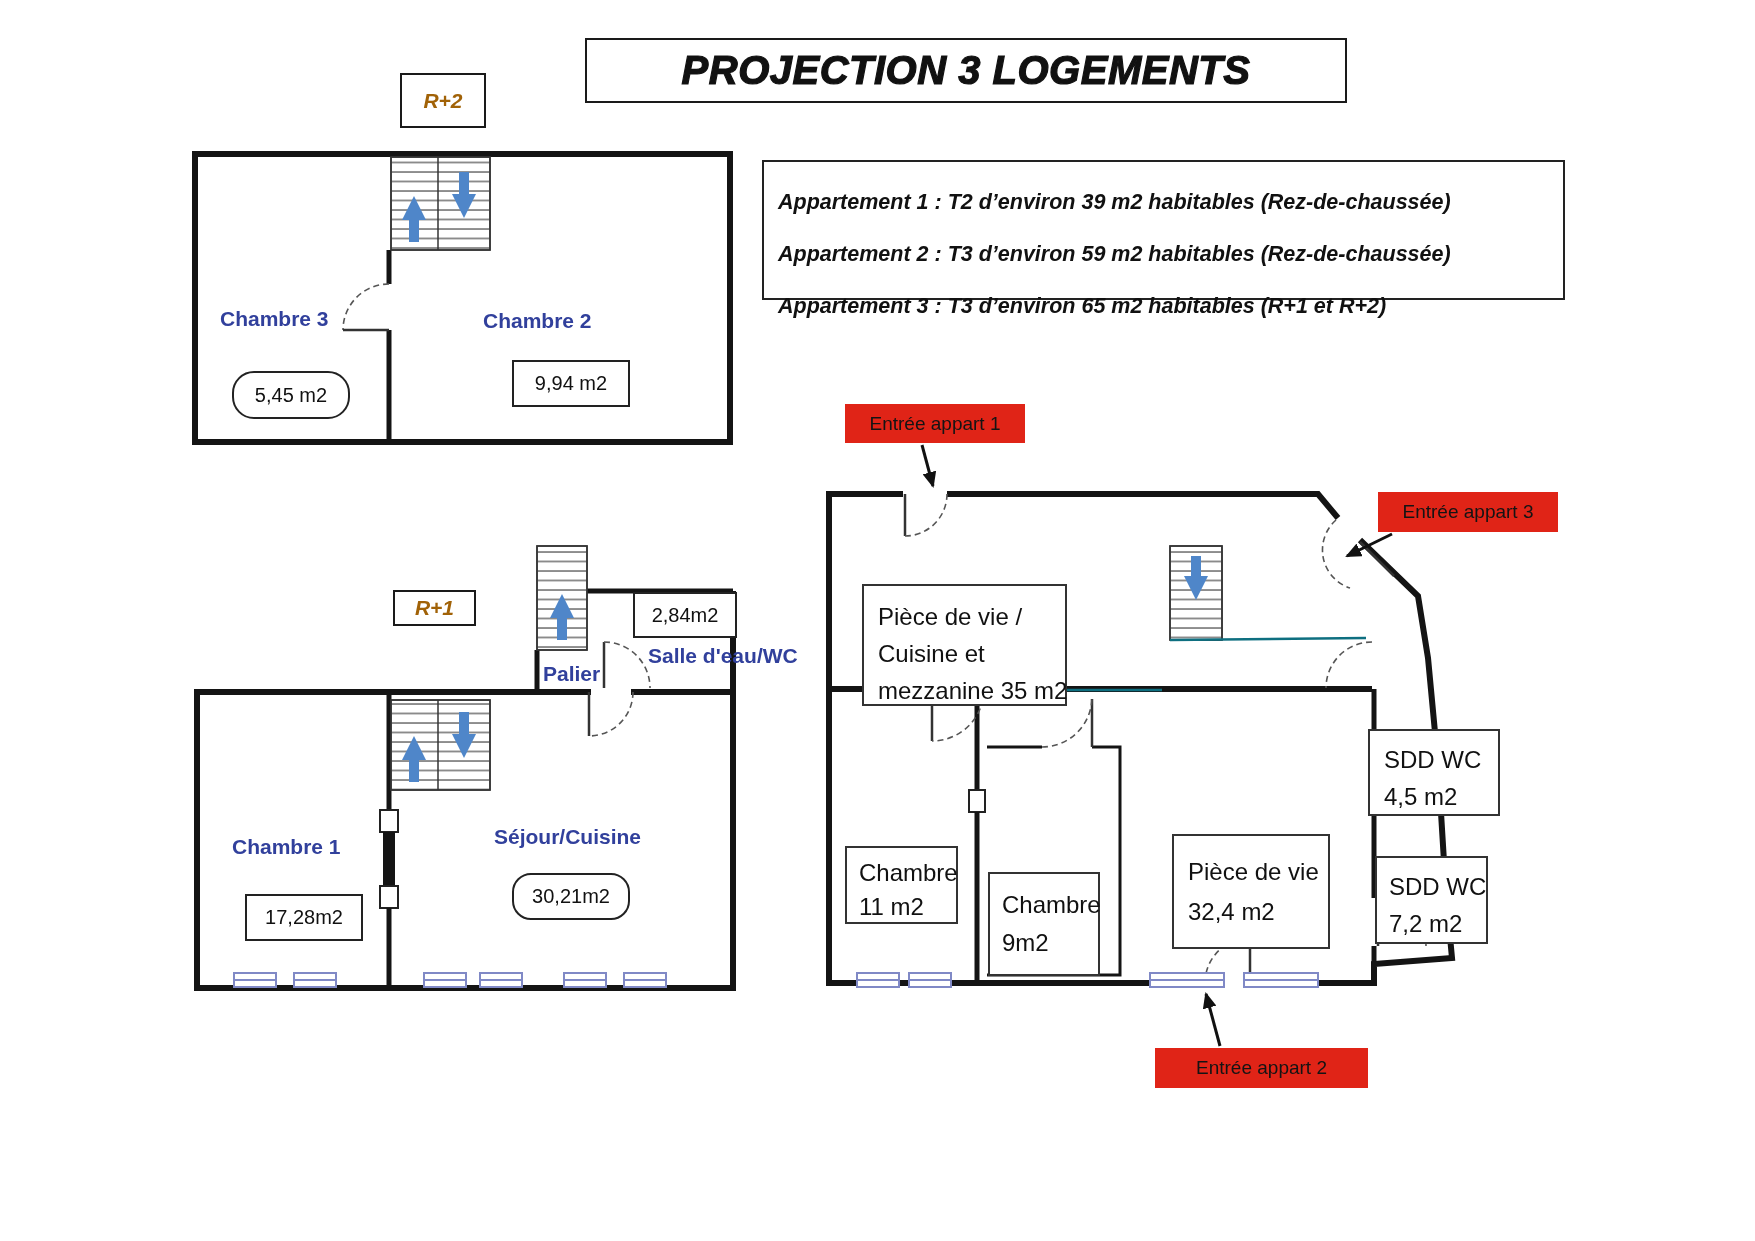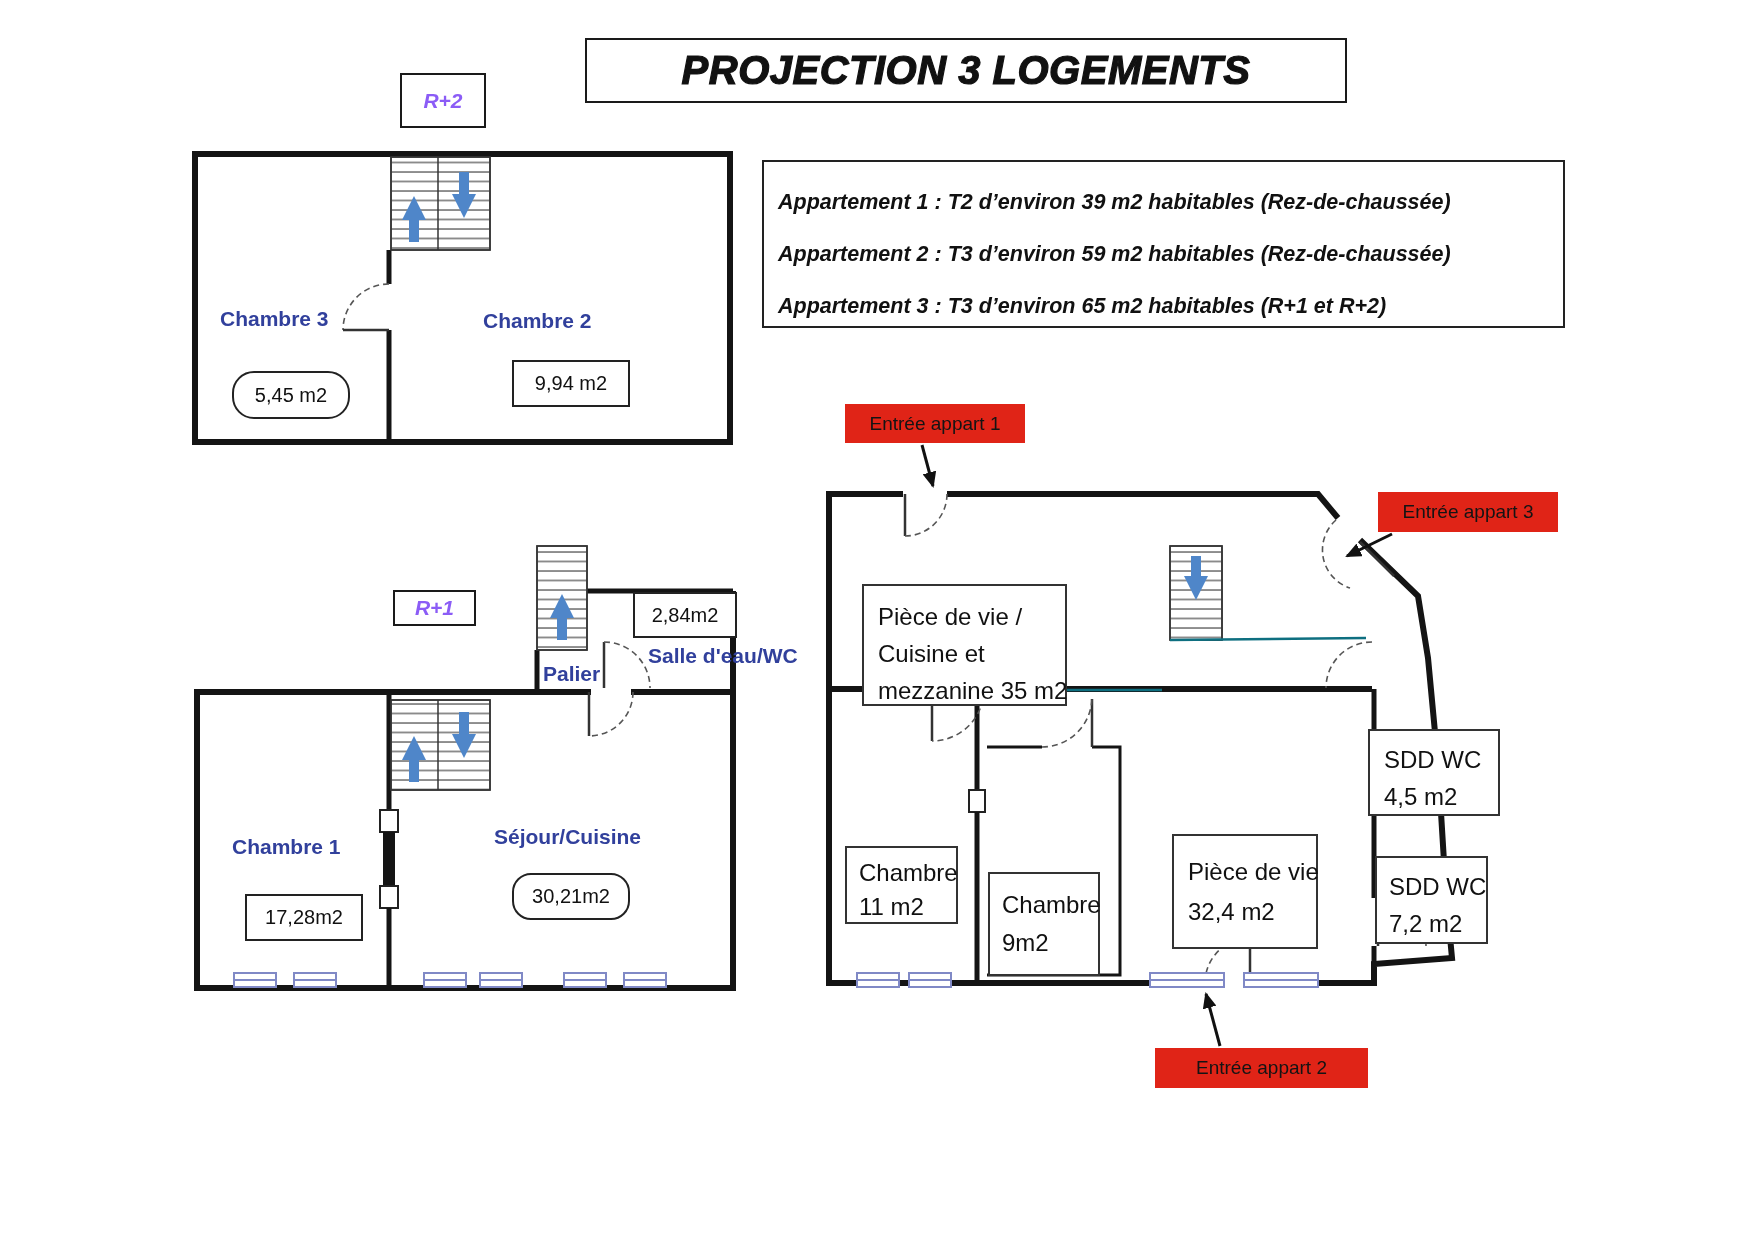--- a/index.html
+++ b/index.html
@@ -3,21 +3,21 @@
 <meta charset="utf-8">
 <style>
   * { margin:0; padding:0; box-sizing:border-box; }
   html,body { background:#fff; }
   body { font-family:"Liberation Sans", sans-serif; }
   .canvas { position:relative; width:1755px; height:1241px; background:#fff; overflow:hidden; }
   .plan-svg { position:absolute; left:0; top:0; width:1755px; height:1241px; }
   .abs { position:absolute; }
   .outlined { background:#fff; border:2px solid #1a1a1a; display:flex; align-items:center; justify-content:center; }
   .title-box { font-size:40px; font-weight:bold; letter-spacing:.5px; -webkit-text-stroke:1.2px #111; color:#111; }
-  .floor-tag { font-weight:bold; font-style:italic; font-size:21px; color:#8b5cf6; }
+  .floor-tag { font-weight:bold; font-style:italic; font-size:21px; color:#a16207; }
   .legend-box { position:absolute; background:#fff; border:2px solid #222; padding:14px 0 0 14px; }
   .legend-line { font-size:21.5px; font-weight:bold; font-style:italic; color:#111; line-height:52px; white-space:nowrap; }
   .red-label { position:absolute; background:#e02417; color:#141414; display:flex; align-items:center; justify-content:center; font-size:19px; }
   .room-name { position:absolute; color:#31409c; font-weight:600; font-size:21px; white-space:nowrap; }
   .area-box { position:absolute; background:#fff; border:2px solid #222; display:flex; align-items:center; justify-content:center; font-size:20px; color:#111; }
   .info-box { position:absolute; background:#fff; border:2px solid #333; font-size:24px; color:#111;margin-top:44px; }
   .info-box div { white-space:nowrap; }
 </style>
 </head>
 <body>
@@ -179,21 +179,21 @@
   </svg>
 
   <div class="abs outlined title-box" style="left:585px; top:38px; width:762px; height:65px;font-style:italic;">
     <span>PROJECTION 3 LOGEMENTS</span>
   </div>
 
   <div class="abs outlined floor-tag" style="left:400px; top:73px; width:86px; height:55px;">
     <span>R+2</span>
   </div>
 
-  <div class="legend-box" style="left:762px; top:160px; width:803px; height:168px;">
+  <div class="legend-box" style="left:762px; top:160px; width:803px; height:140px;">
     <div class="legend-line">Appartement 1 : T2 d’environ 39 m2 habitables (Rez-de-chaussée)</div>
     <div class="legend-line">Appartement 2 : T3 d’environ 59 m2 habitables (Rez-de-chaussée)</div>
     <div class="legend-line">Appartement 3 : T3 d’environ 65 m2 habitables (R+1 et R+2)</div>
   </div>
 
   <div class="room-name" style="left:220px; top:307px;">Chambre 3</div>
   <div class="room-name" style="left:483px; top:309px;">Chambre 2</div>
   <div class="area-box" style="left:232px; top:371px; width:118px; height:48px;border-radius:22px;">5,45 m2</div>
   <div class="area-box" style="left:512px; top:360px; width:118px; height:47px;">9,94 m2</div>
 
@@ -218,21 +218,21 @@
     <div>mezzanine 35 m2</div>
   </div>
   <div class="info-box" style="left:845px; top:802px; width:113px; height:78px; padding:8px 0 0 12px; line-height:34px;">
     <div>Chambre</div>
     <div>11 m2</div>
   </div>
   <div class="info-box" style="left:988px; top:828px; width:112px; height:104px; padding:12px 0 0 12px; line-height:38px;">
     <div>Chambre</div>
     <div>9m2</div>
   </div>
-  <div class="info-box" style="left:1172px; top:790px; width:146px; height:115px; padding:16px 0 0 14px; line-height:40px;">
+  <div class="info-box" style="left:1172px; top:790px; width:158px; height:115px; padding:16px 0 0 14px; line-height:40px;">
     <div>Pièce de vie</div>
     <div>32,4 m2</div>
   </div>
   <div class="info-box" style="left:1368px; top:685px; width:132px; height:87px; padding:10px 0 0 14px; line-height:37px;">
     <div>SDD WC</div>
     <div>4,5 m2</div>
   </div>
   <div class="info-box" style="left:1375px; top:812px; width:113px; height:88px; padding:10px 0 0 12px; line-height:37px;">
     <div>SDD WC</div>
     <div>7,2 m2</div>

